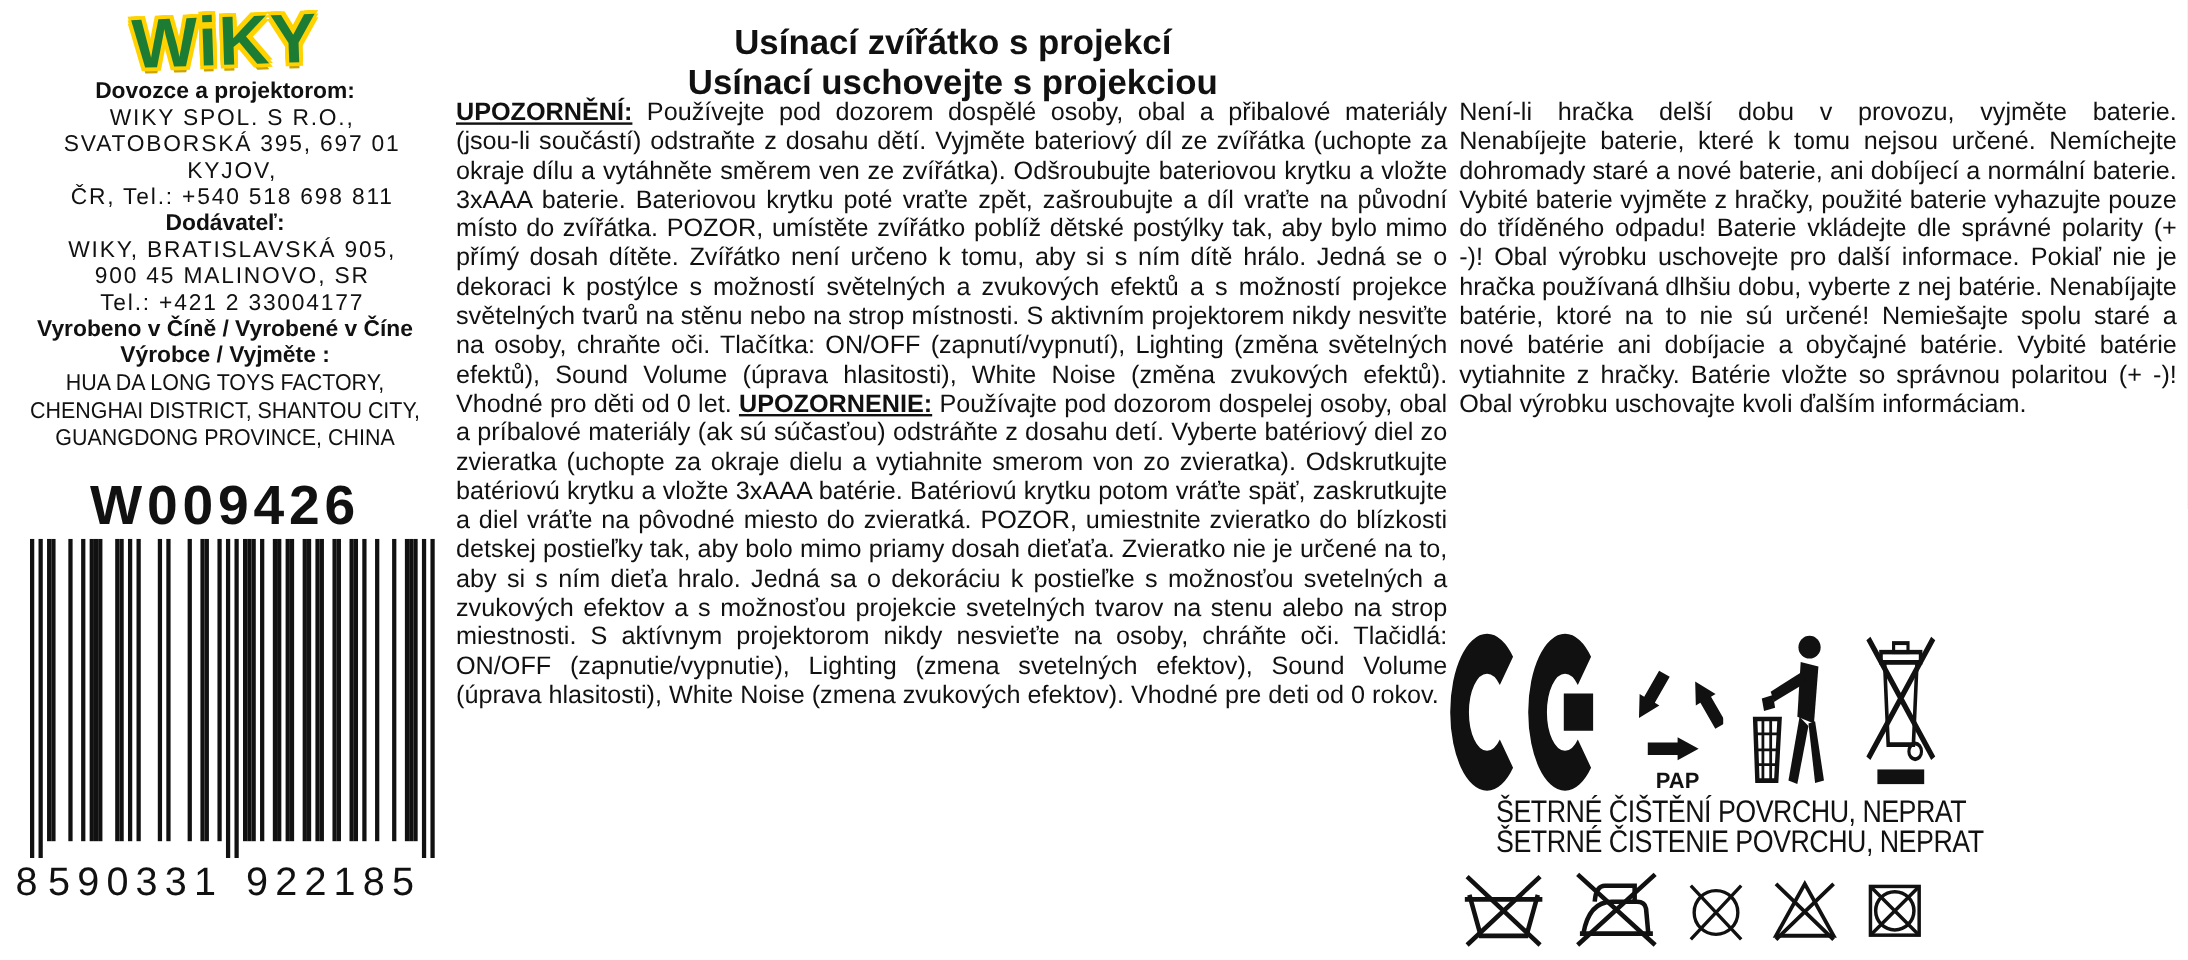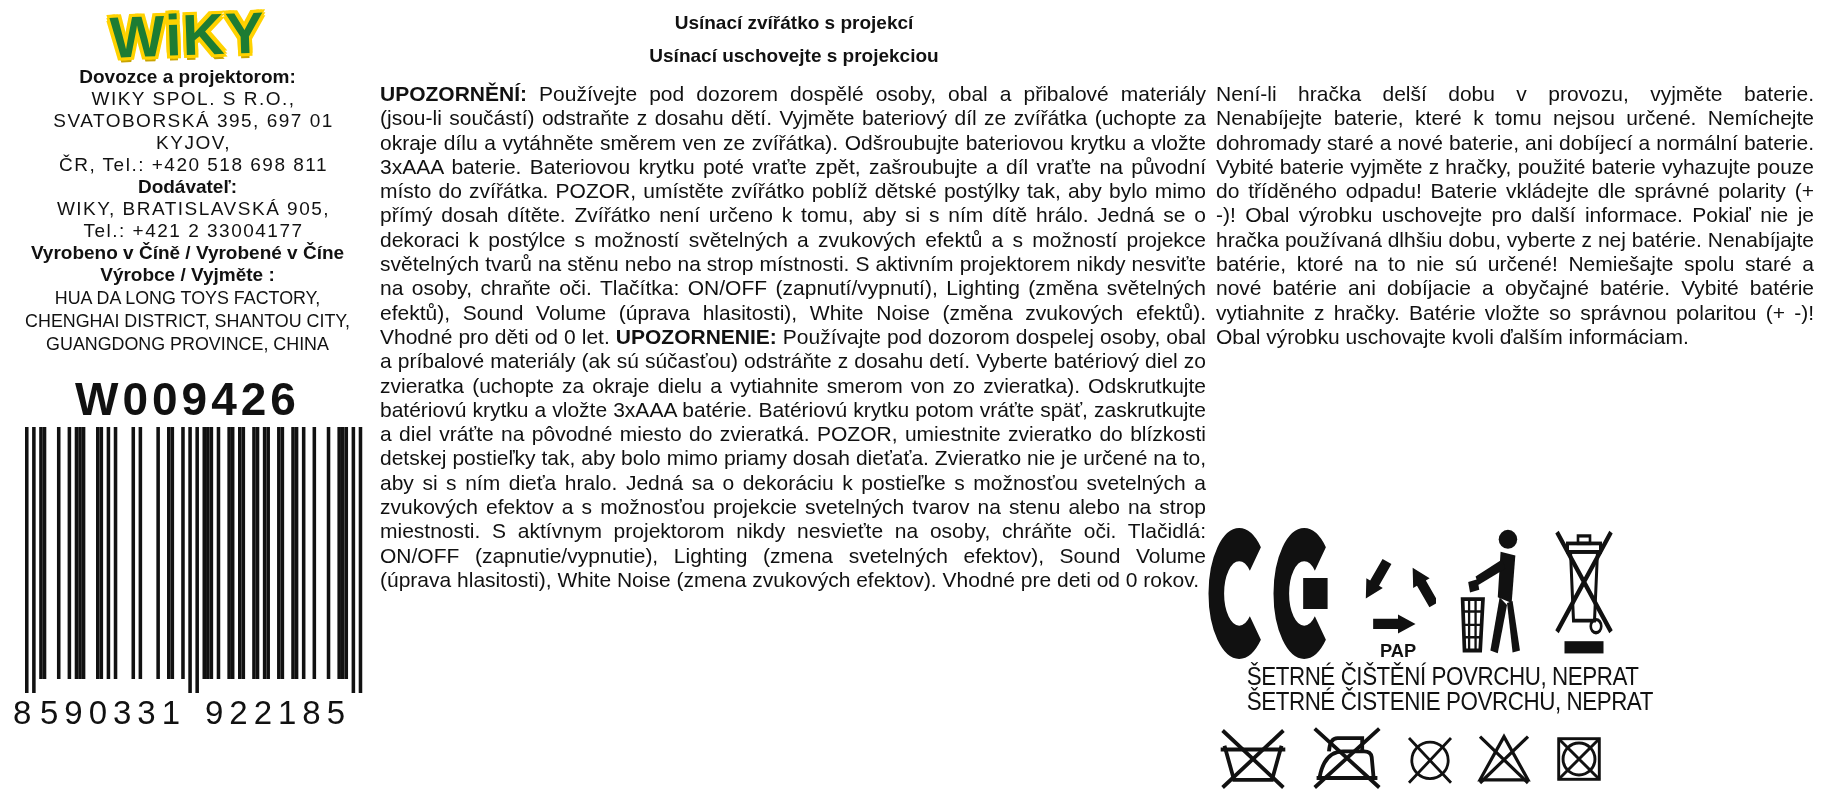--- a/index.html
+++ b/index.html
@@ -15,25 +15,25 @@
     text-shadow:-3px -3px 0 #ffd200,3px -3px 0 #ffd200,-3px 3px 0 #ffd200,3px 3px 0 #ffd200,
       0 -3px 0 #ffd200,0 3px 0 #ffd200,-3px 0 0 #ffd200,3px 0 0 #ffd200,0 5px 0 #c9a400;
   }
   .lc-heading{font-weight:bold;font-size:19px;line-height:22px;}
   .lc-lines div{font-size:19px;line-height:22px;}
   .lc-lines.spaced div{letter-spacing:1.5px;margin-left:12px;}
   .lc-lines.cond div{line-height:23px;transform:scaleX(0.94);transform-origin:50% 50%;}
   .product-code{font-weight:bold;font-size:46px;line-height:48px;letter-spacing:4px;margin-top:20px;}
   #barcode{display:block;margin:4px auto 0 auto;}
   
-  .title{position:absolute;left:380px;top:6px;width:828px;text-align:center;
-    font-weight:bold;font-size:19px;line-height:33px;}
+  .title{position:absolute;left:380px;top:20px;width:828px;text-align:center;
+    font-weight:bold;font-size:29px;line-height:33px;}
   .warning-par{position:absolute;left:380px;top:82px;width:826px;
     font-size:21px;line-height:24.3px;text-align:justify;}
-  .warning-par .b{font-weight:bold;}
+  .warning-par .b{font-weight:bold;text-decoration:underline;}
   .battery-par{position:absolute;left:1216px;top:82px;width:598px;
     font-size:21px;line-height:24.3px;text-align:justify;}
   
   .symbols-block{position:absolute;left:1220px;top:516px;width:382px;text-align:center;}
   .sym-row{display:flex;justify-content:center;align-items:flex-end;gap:22px;height:144px;}
   .care-note{margin-top:4px;white-space:nowrap;}
   .care-note div{font-size:26px;line-height:25px;letter-spacing:-0.5px;
     transform:scaleX(0.86);transform-origin:50% 50%;}
   .care-row{display:flex;justify-content:center;align-items:center;gap:14px;margin-top:7px;}
   svg{display:block;}
@@ -44,25 +44,26 @@
 <body>
 
 <div class="label">
 
   <div class="left-col">
     <div class="logo">WiKY</div>
     <div class="lc-heading">Dovozce a projektorom:</div>
     <div class="lc-lines spaced">
         <div>WIKY SPOL. S R.O.,</div>
         <div>SVATOBORSKÁ 395, 697 01 KYJOV,</div>
-        <div>ČR, Tel.: +420 518 698 811</div>
+        <div>ČR, Tel.: +540 518 698 811</div>
       </div>
     <div class="lc-heading">Dodávateľ:</div>
     <div class="lc-lines spaced">
         <div>WIKY, BRATISLAVSKÁ 905,</div>
+        <div>900 45 MALINOVO, SR</div>
         <div>Tel.: +421 2 33004177</div>
       </div>
     <div class="lc-heading">Vyrobeno v Číně / Vyrobené v Číne</div>
     <div class="lc-heading">Výrobce / Vyjměte :</div>
     <div class="lc-lines cond">
         <div>HUA DA LONG TOYS FACTORY,</div>
         <div>CHENGHAI DISTRICT, SHANTOU CITY,</div>
         <div>GUANGDONG PROVINCE, CHINA</div>
       </div>
     <div class="product-code">W009426</div>

